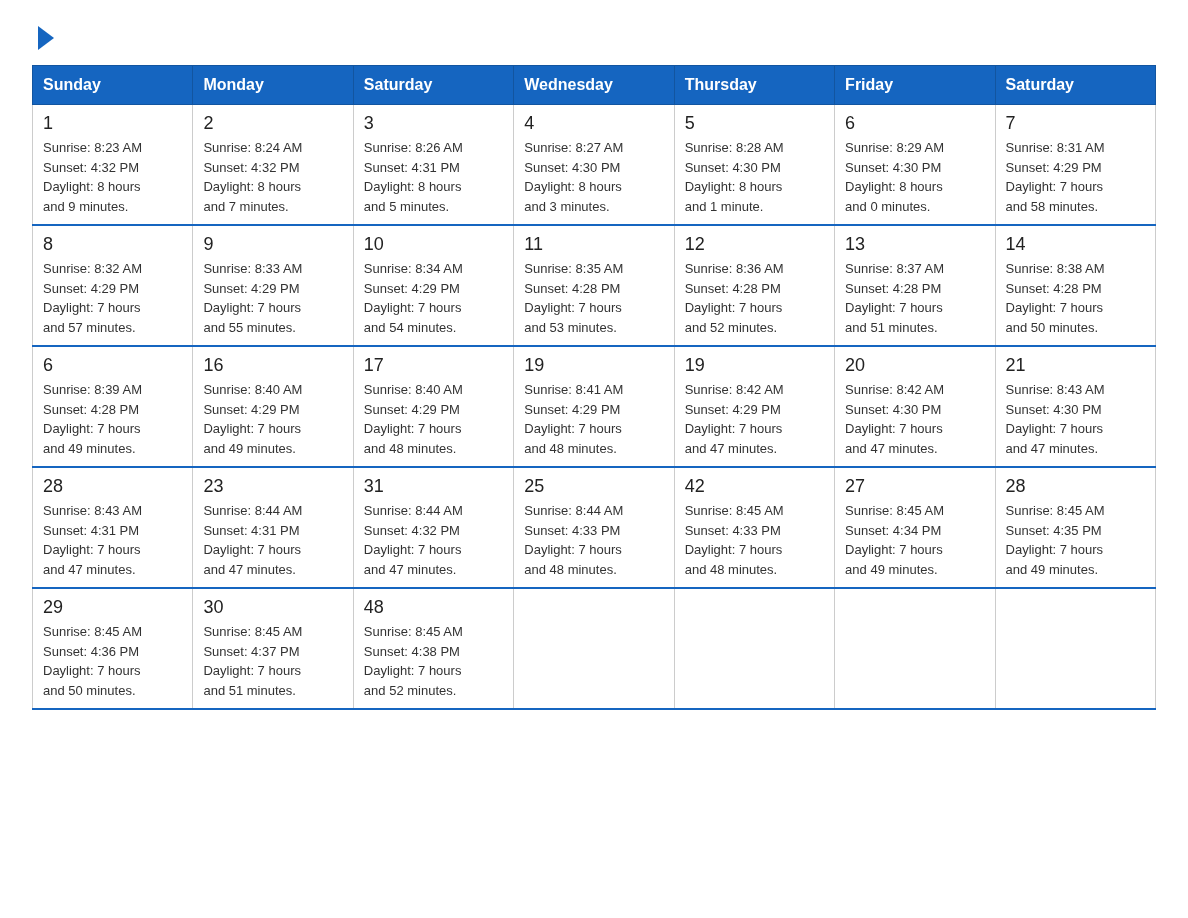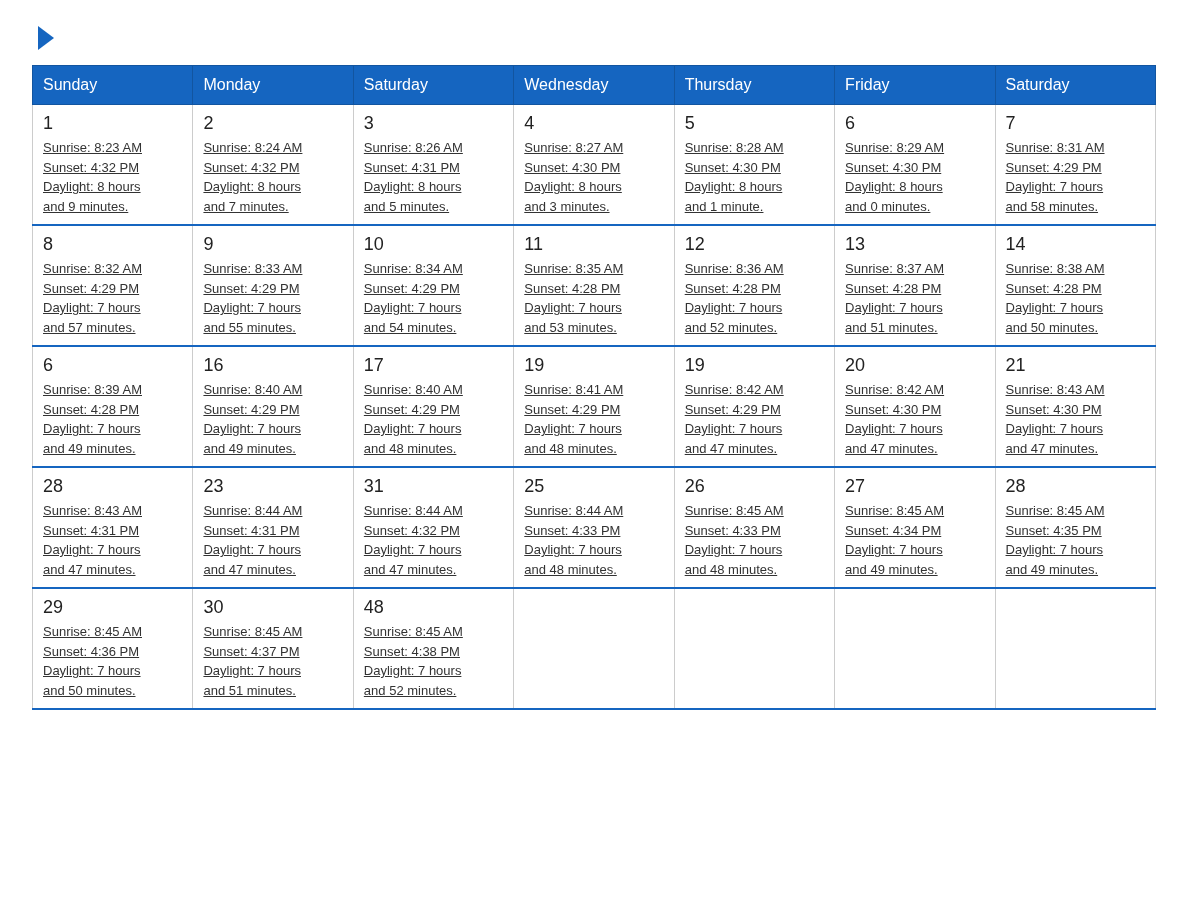--- a/index.html
+++ b/index.html
@@ -32,21 +32,21 @@
     }
     .calendar-table {
       width: 100%;
       border-collapse: collapse;
       margin-top: 12px;
     }
     .calendar-table thead th {
       background: #1565c0;
       color: #fff;
       font-size: 16px;
-      font-weight: normal;
+      font-weight: bold;
       padding: 10px 10px;
       text-align: left;
       border: 1px solid #1255a0;
     }
     .calendar-table tbody td {
       border: 1px solid #ccc;
       vertical-align: top;
       padding: 8px 10px;
       width: 14.28%;
       min-height: 100px;
@@ -61,21 +61,20 @@
       font-size: 18px;
       color: #222;
       font-weight: normal;
       display: block;
       margin-bottom: 4px;
     }
     .day-info {
       font-size: 13px;
       line-height: 1.5;
       color: #333;
-      text-decoration: underline;
     }
     .empty-cell {
       background: #fff;
     }
     .logo-wrapper {
       display: flex;
       flex-direction: column;
     }
     .logo-line1 {
       display: flex;
@@ -221,21 +220,21 @@
         </td>
         <td>
         <span class="day-number">31</span>
         <div class="day-info">Sunrise: 8:44 AM<br>Sunset: 4:32 PM<br>Daylight: 7 hours<br>and 47 minutes.</div>
         </td>
         <td>
         <span class="day-number">25</span>
         <div class="day-info">Sunrise: 8:44 AM<br>Sunset: 4:33 PM<br>Daylight: 7 hours<br>and 48 minutes.</div>
         </td>
         <td>
-        <span class="day-number">26</span>
+        <span class="day-number">42</span>
         <div class="day-info">Sunrise: 8:45 AM<br>Sunset: 4:33 PM<br>Daylight: 7 hours<br>and 48 minutes.</div>
         </td>
         <td>
         <span class="day-number">27</span>
         <div class="day-info">Sunrise: 8:45 AM<br>Sunset: 4:34 PM<br>Daylight: 7 hours<br>and 49 minutes.</div>
         </td>
         <td>
         <span class="day-number">28</span>
         <div class="day-info">Sunrise: 8:45 AM<br>Sunset: 4:35 PM<br>Daylight: 7 hours<br>and 49 minutes.</div>
         </td>

